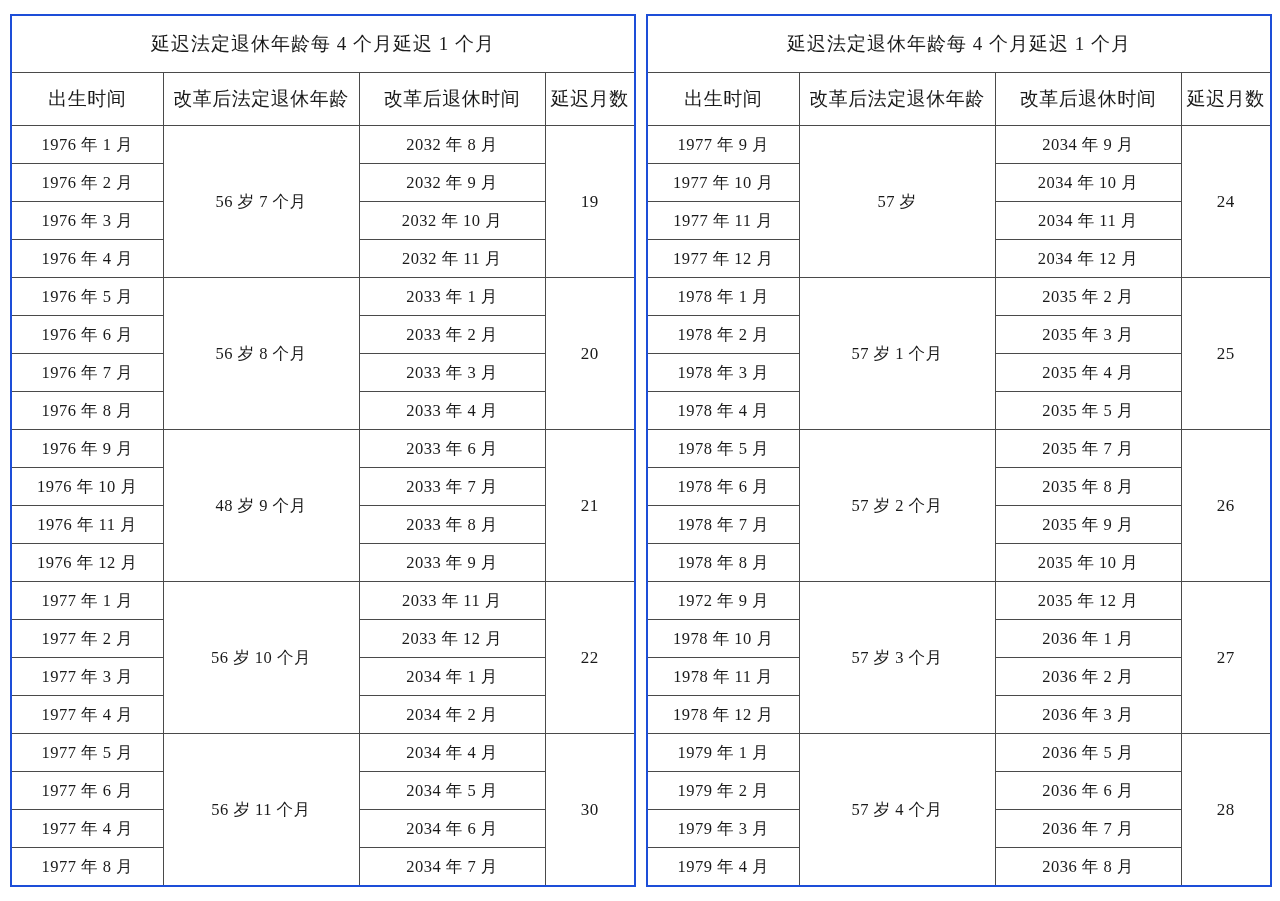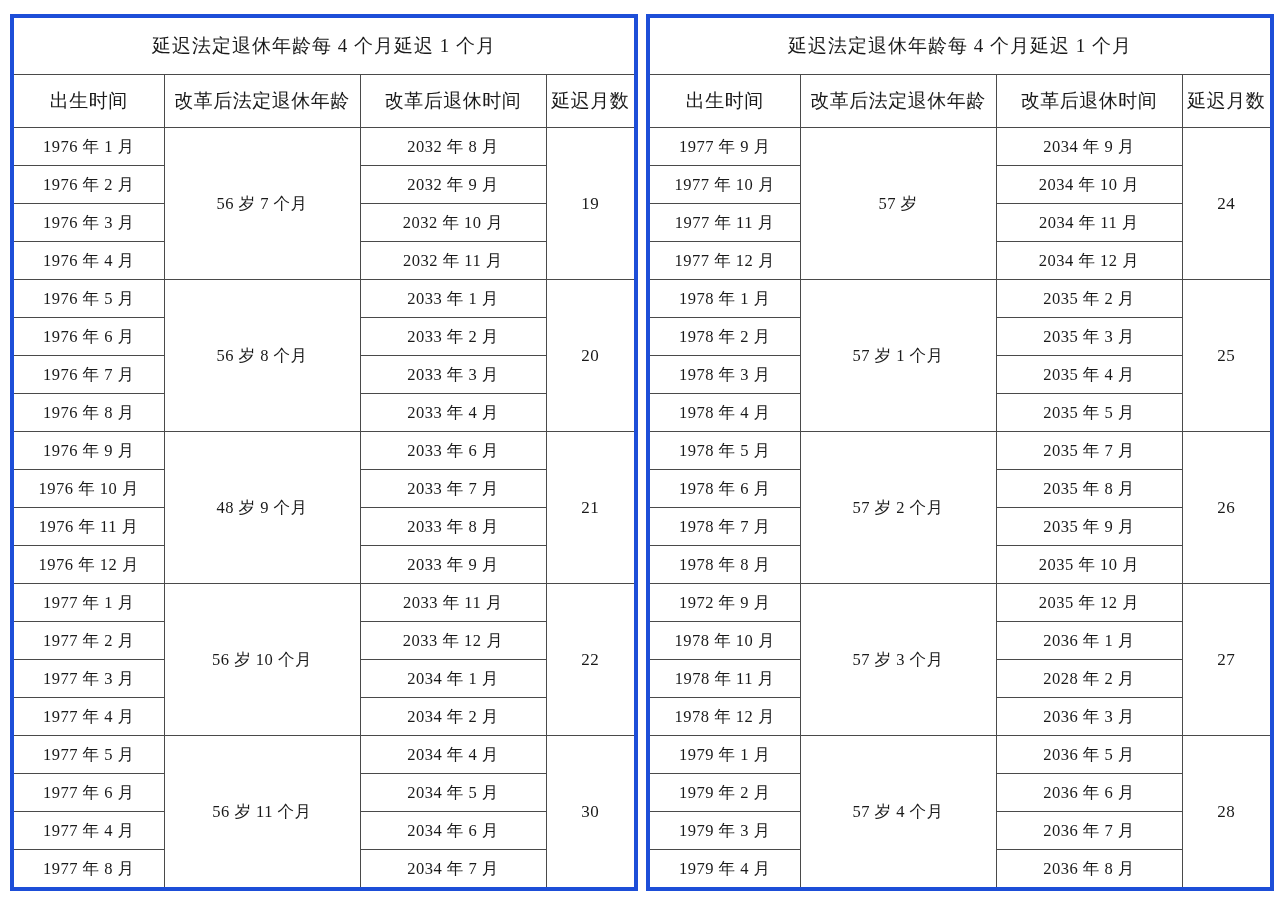--- a/index.html
+++ b/index.html
@@ -24,21 +24,21 @@
   }
   .panel {
     width: 624px;
     display: flex;
     flex-direction: column;
   }
   table.tbl {
     border-collapse: collapse;
     table-layout: fixed;
     width: 624px;
-    border: 4px solid #1d4ed8;
+    border: 2px solid #1d4ed8;
   }
   table.tbl td, table.tbl th {
     border: 1px solid #4a4a4a;
     text-align: center;
     vertical-align: middle;
     font-weight: normal;
     padding: 0;
   }
   .title-cell {
     height: 56px;
@@ -264,21 +264,21 @@
             <td class="data-cell age-cell" rowspan="4">57 岁 3 个月</td>
             <td class="data-cell">2035 年 12 月</td>
             <td class="data-cell months-cell" rowspan="4">27</td>
           </tr>
           <tr>
             <td class="data-cell">1978 年 10 月</td>
             <td class="data-cell">2036 年 1 月</td>
           </tr>
           <tr>
             <td class="data-cell">1978 年 11 月</td>
-            <td class="data-cell">2028 年 2 月</td>
+            <td class="data-cell">2036 年 2 月</td>
           </tr>
           <tr>
             <td class="data-cell">1978 年 12 月</td>
             <td class="data-cell">2036 年 3 月</td>
           </tr>
           <tr>
             <td class="data-cell">1979 年 1 月</td>
             <td class="data-cell age-cell" rowspan="4">57 岁 4 个月</td>
             <td class="data-cell">2036 年 5 月</td>
             <td class="data-cell months-cell" rowspan="4">28</td>

